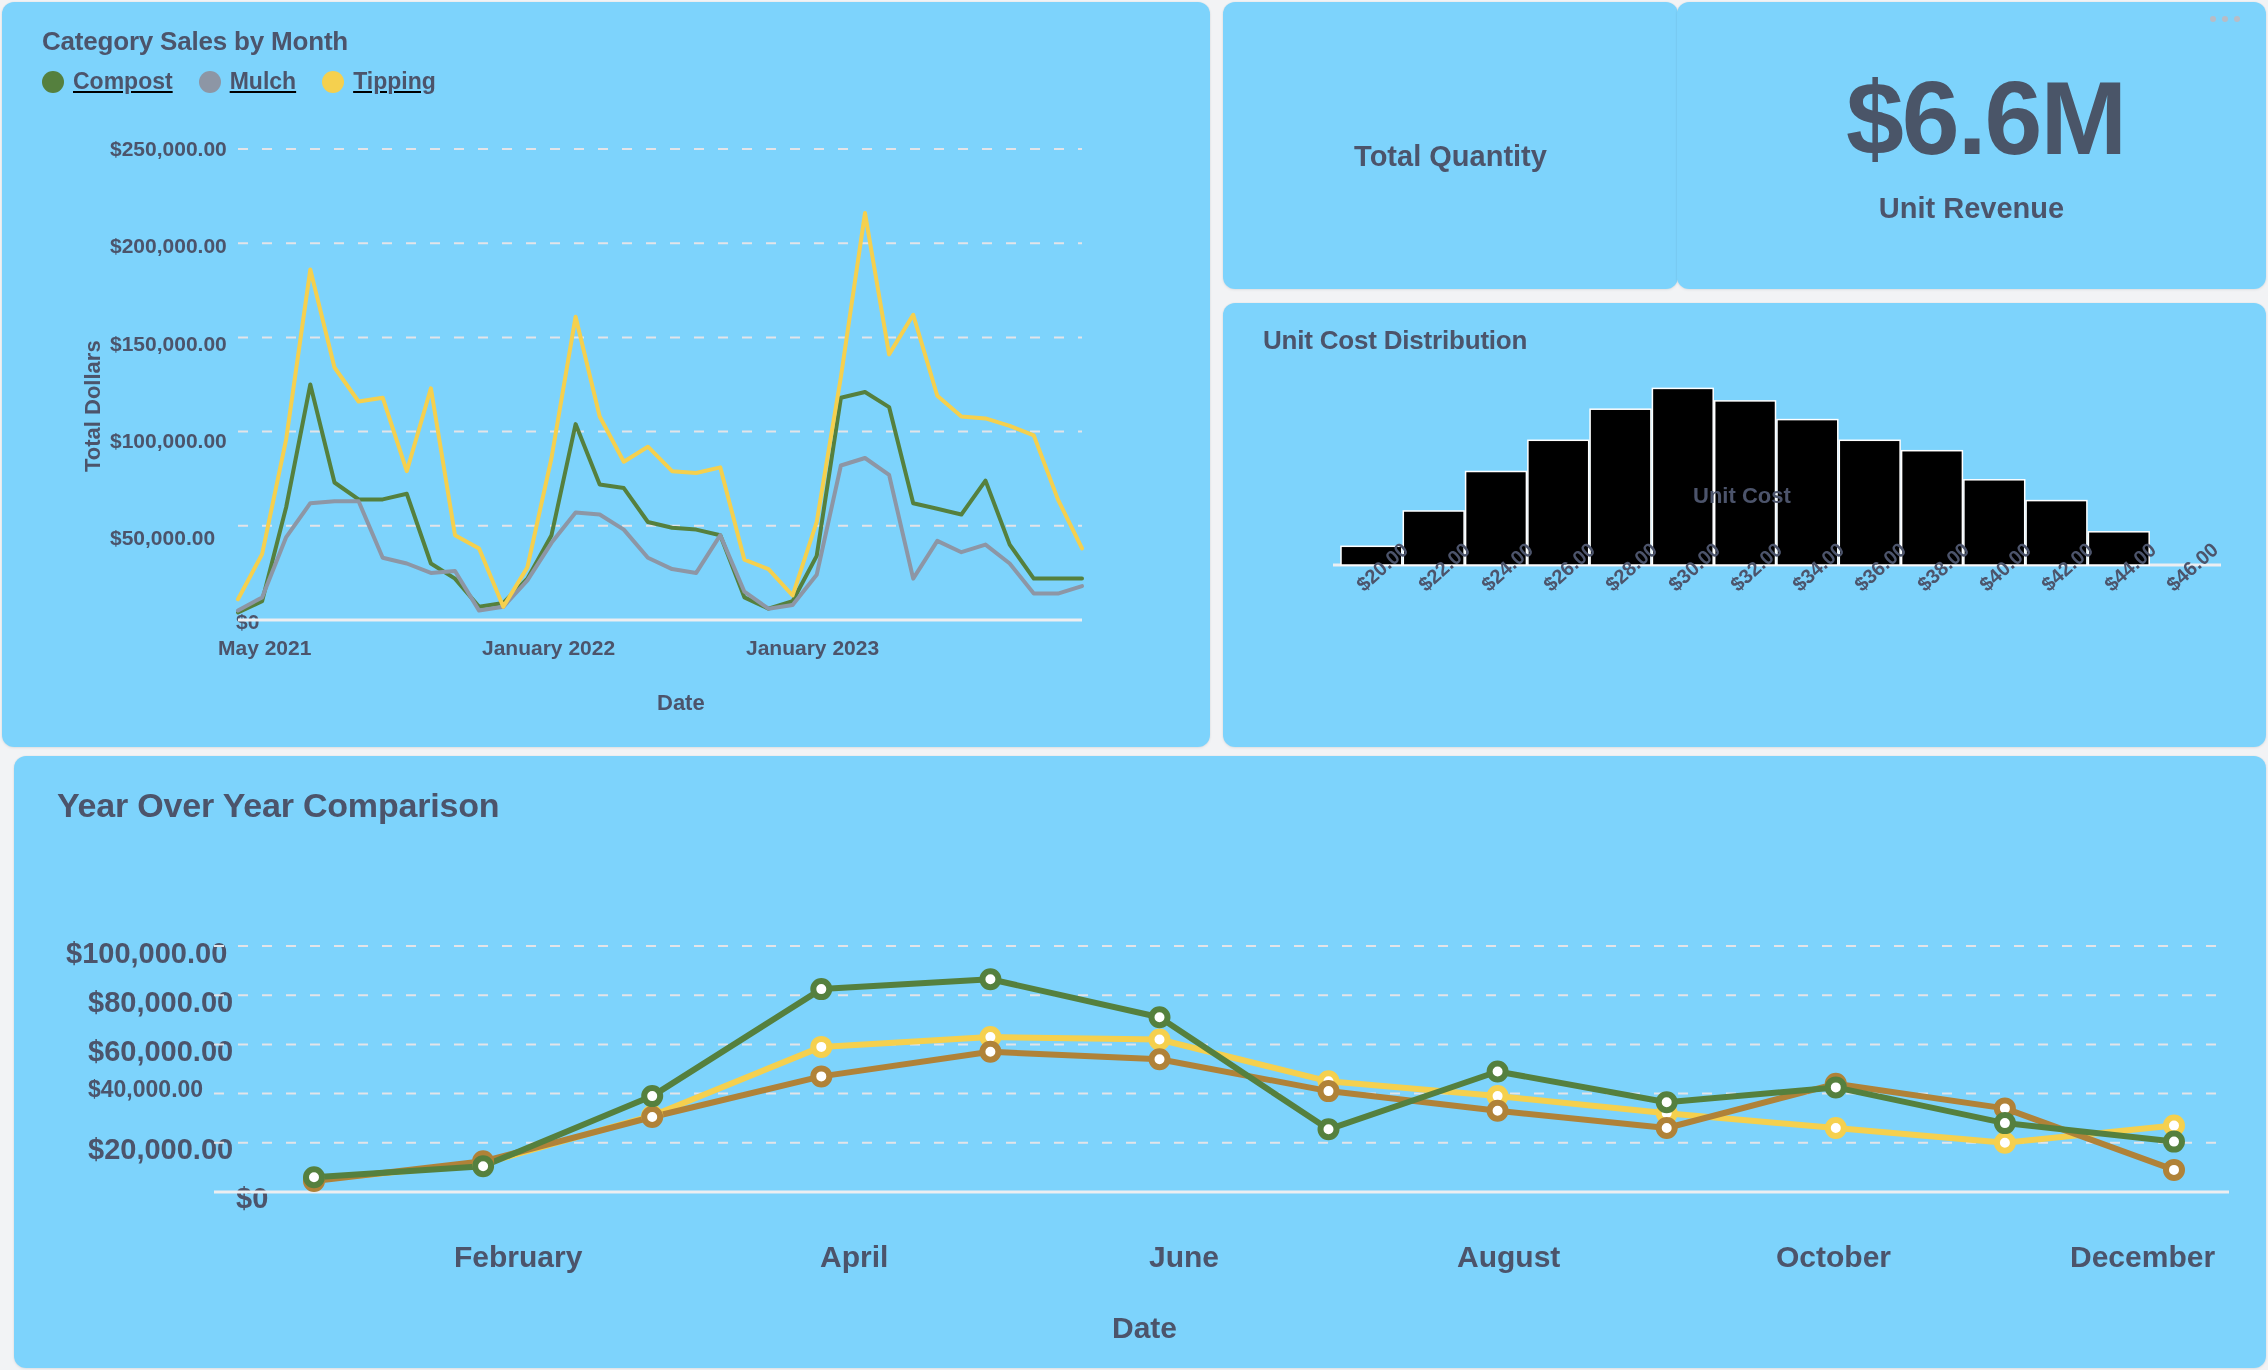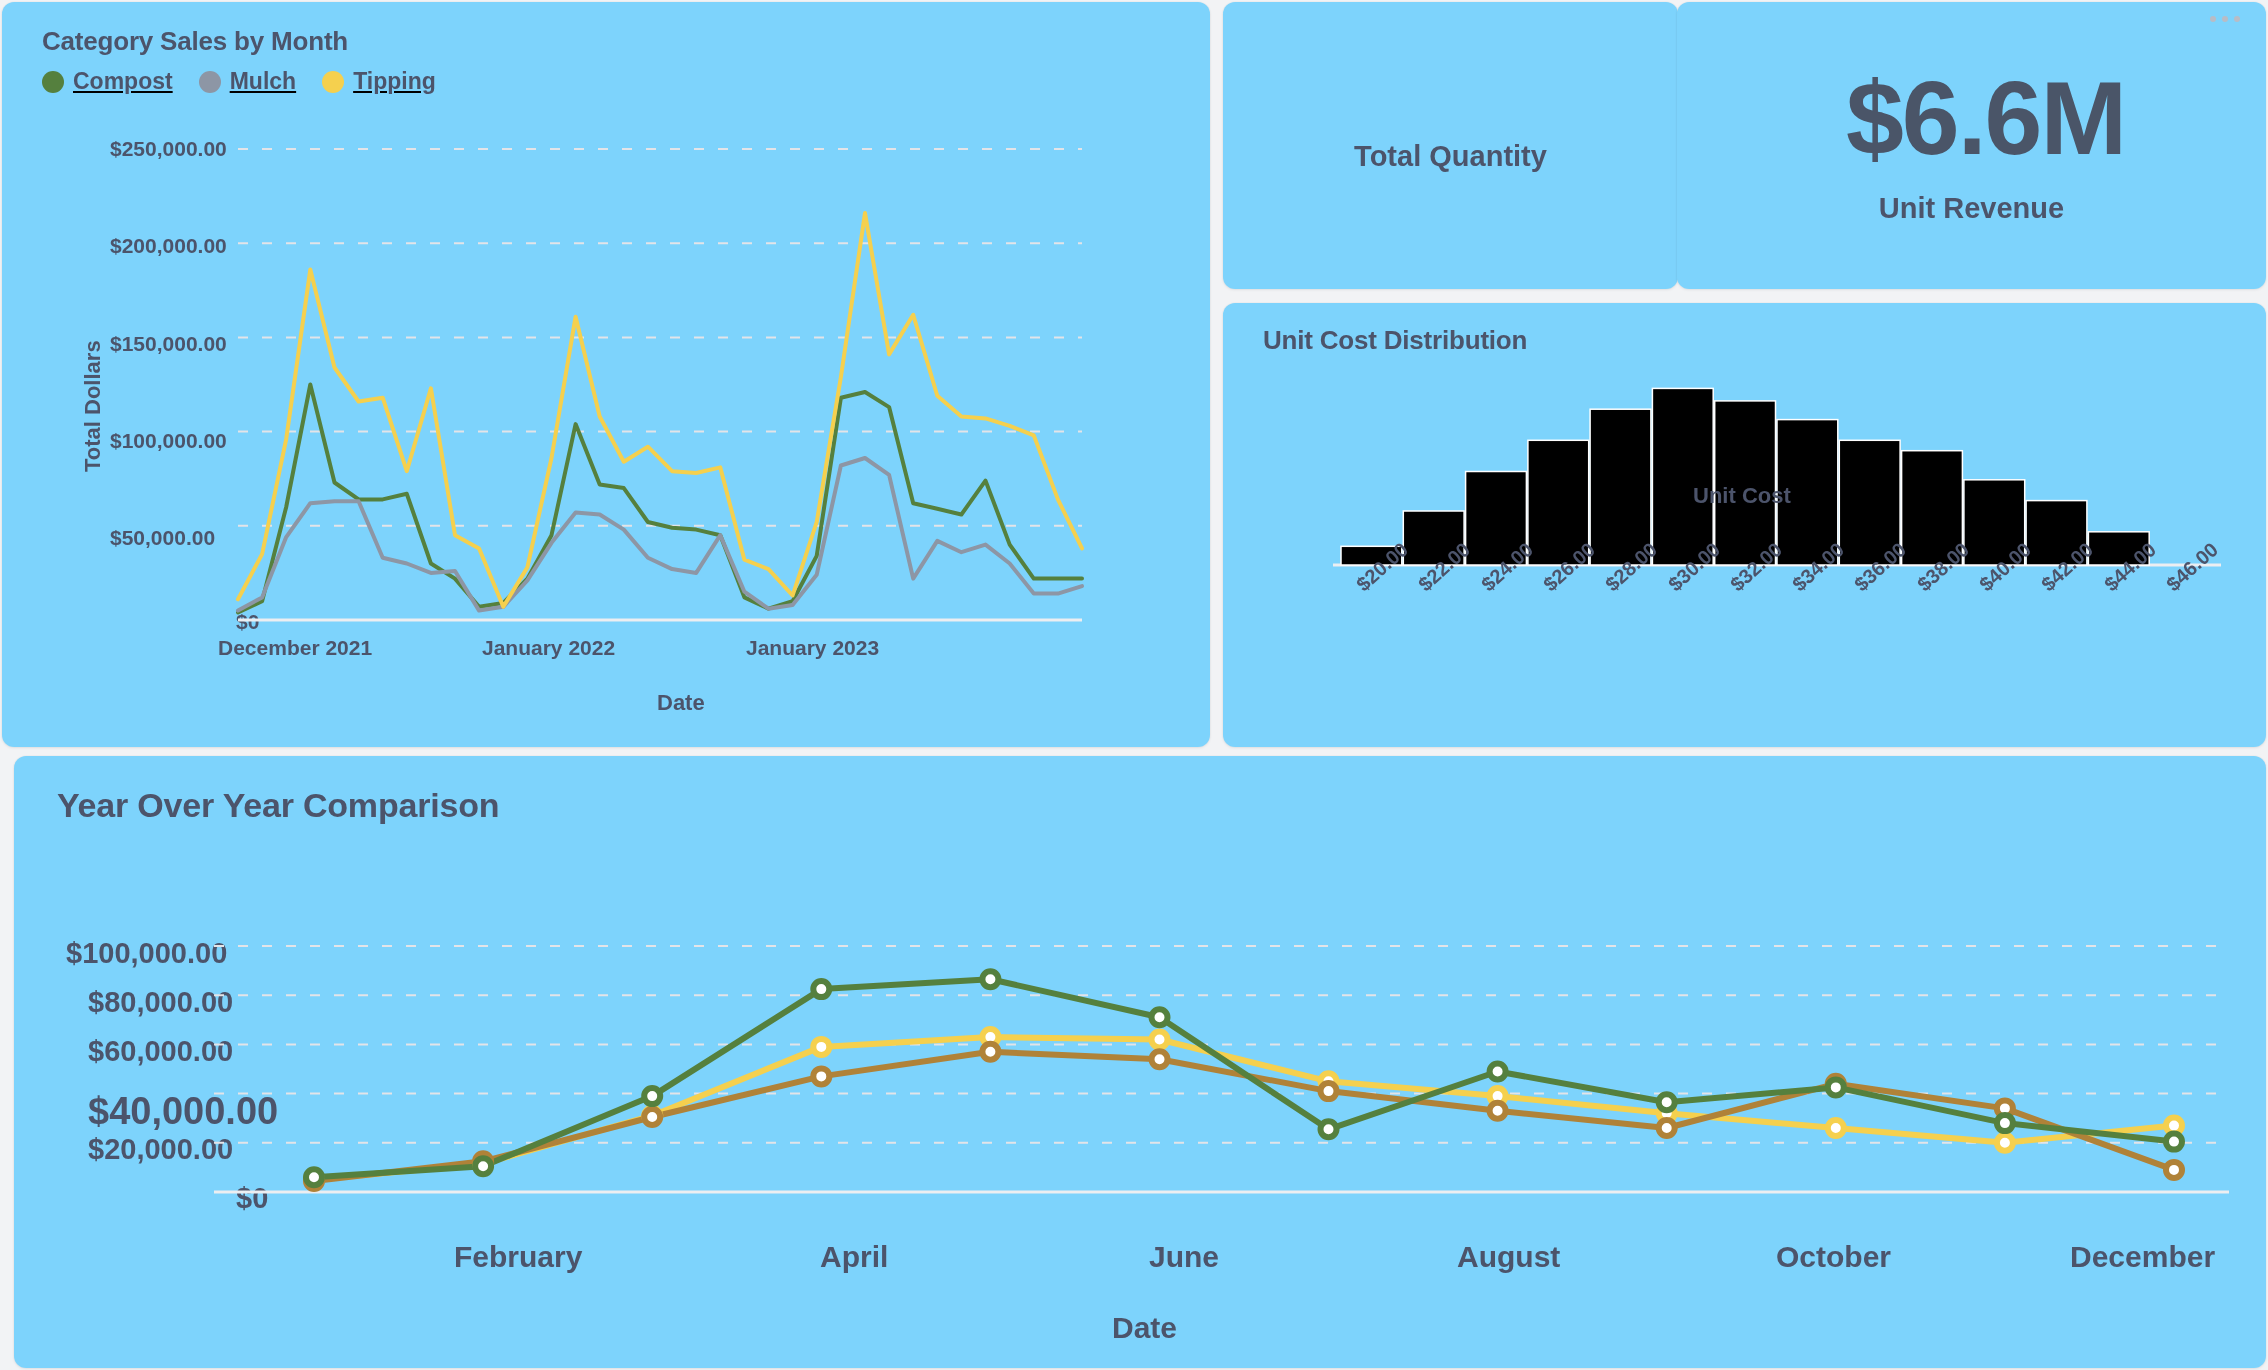--- a/index.html
+++ b/index.html
@@ -157,21 +157,21 @@
 
     <div class="axis-tick" style="left:108px; top:135px;">$250,000.00</div>
     <div class="axis-tick" style="left:108px; top:232px;">$200,000.00</div>
     <div class="axis-tick" style="left:108px; top:330px;">$150,000.00</div>
     <div class="axis-tick" style="left:108px; top:427px;">$100,000.00</div>
     <div class="axis-tick" style="left:108px; top:524px;">$50,000.00</div>
     <div class="axis-tick" style="left:234px; top:608px;">$0</div>
 
     <div class="ylabel-rot" style="left:78px; top:470px;">Total Dollars</div>
 
-    <div class="axis-tick" style="left:216px; top:634px;">December 2021</div>
+    <div class="axis-tick" style="left:216px; top:634px;">May 2021</div>
     <div class="axis-tick" style="left:480px; top:634px;">January 2022</div>
     <div class="axis-tick" style="left:744px; top:634px;">January 2023</div>
     <div class="axis-title" style="left:655px; top:688px;">Date</div>
 
     <svg id="svg-category" width="1208" height="745" style="position:absolute;left:0;top:0;">
         <line x1="236" y1="618" x2="1080" y2="618" class="axisline"></line>
         <line x1="236" y1="523.8" x2="1080" y2="523.8" class="gridline"></line>
         <line x1="236" y1="429.6" x2="1080" y2="429.6" class="gridline"></line>
         <line x1="236" y1="335.4" x2="1080" y2="335.4" class="gridline"></line>
         <line x1="236" y1="241.2" x2="1080" y2="241.2" class="gridline"></line>
@@ -237,21 +237,21 @@
     <div class="axis-title" style="left:470px; top:180px;">Unit Cost</div>
   </div>
 
   <div class="card" id="card-yoy">
     <div class="card-title">Year Over Year Comparison</div>
 
 
     <div class="axis-tick" style="left:52px; top:181px; font-size:29px;">$100,000.00</div>
     <div class="axis-tick" style="left:74px; top:230px; font-size:29px;">$80,000.00</div>
     <div class="axis-tick" style="left:74px; top:279px; font-size:29px;">$60,000.00</div>
-    <div class="axis-tick" style="left:74px; top:334px; font-size:38px;">$40,000.00</div>
+    <div class="axis-tick" style="left:74px; top:320px; font-size:23px;">$40,000.00</div>
     <div class="axis-tick" style="left:74px; top:377px; font-size:29px;">$20,000.00</div>
     <div class="axis-tick" style="left:222px; top:426px; font-size:29px;">$0</div>
 
     <div class="axis-tick" style="left:440px; top:484px; font-size:30px;">February</div>
     <div class="axis-tick" style="left:806px; top:484px; font-size:30px;">April</div>
     <div class="axis-tick" style="left:1135px; top:484px; font-size:30px;">June</div>
     <div class="axis-tick" style="left:1443px; top:484px; font-size:30px;">August</div>
     <div class="axis-tick" style="left:1762px; top:484px; font-size:30px;">October</div>
     <div class="axis-tick" style="left:2056px; top:484px; font-size:30px;">December</div>
 

